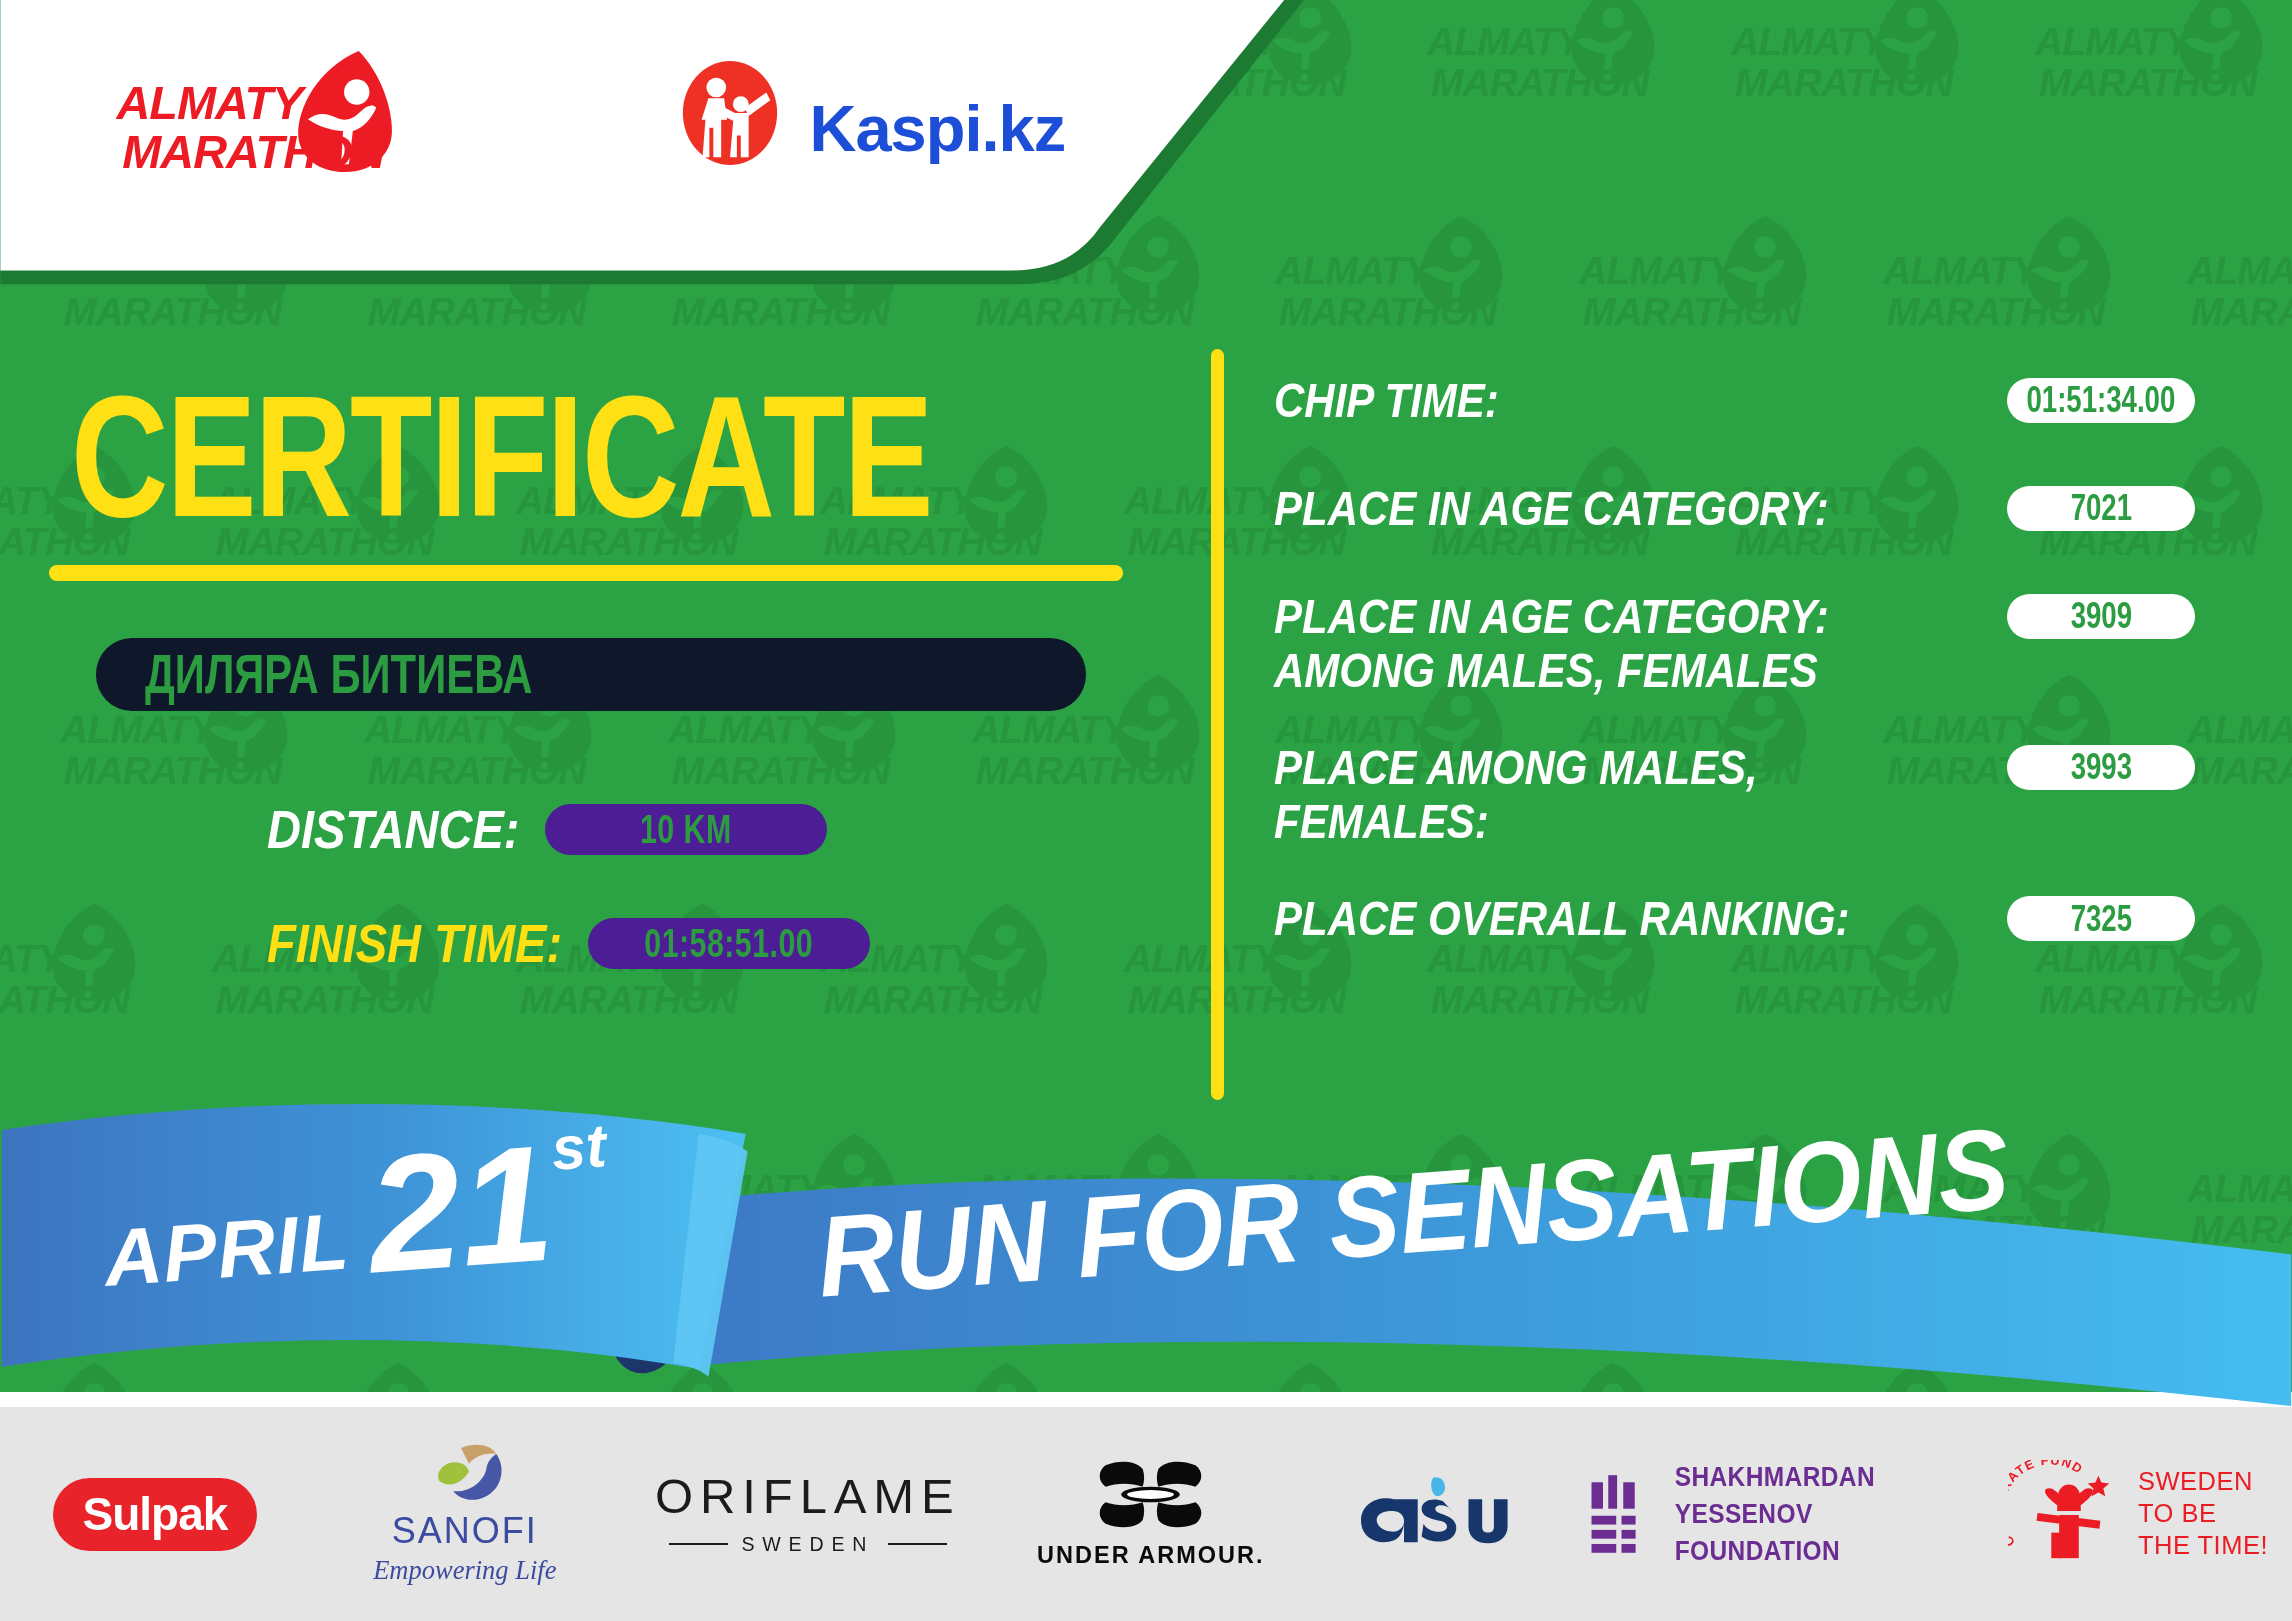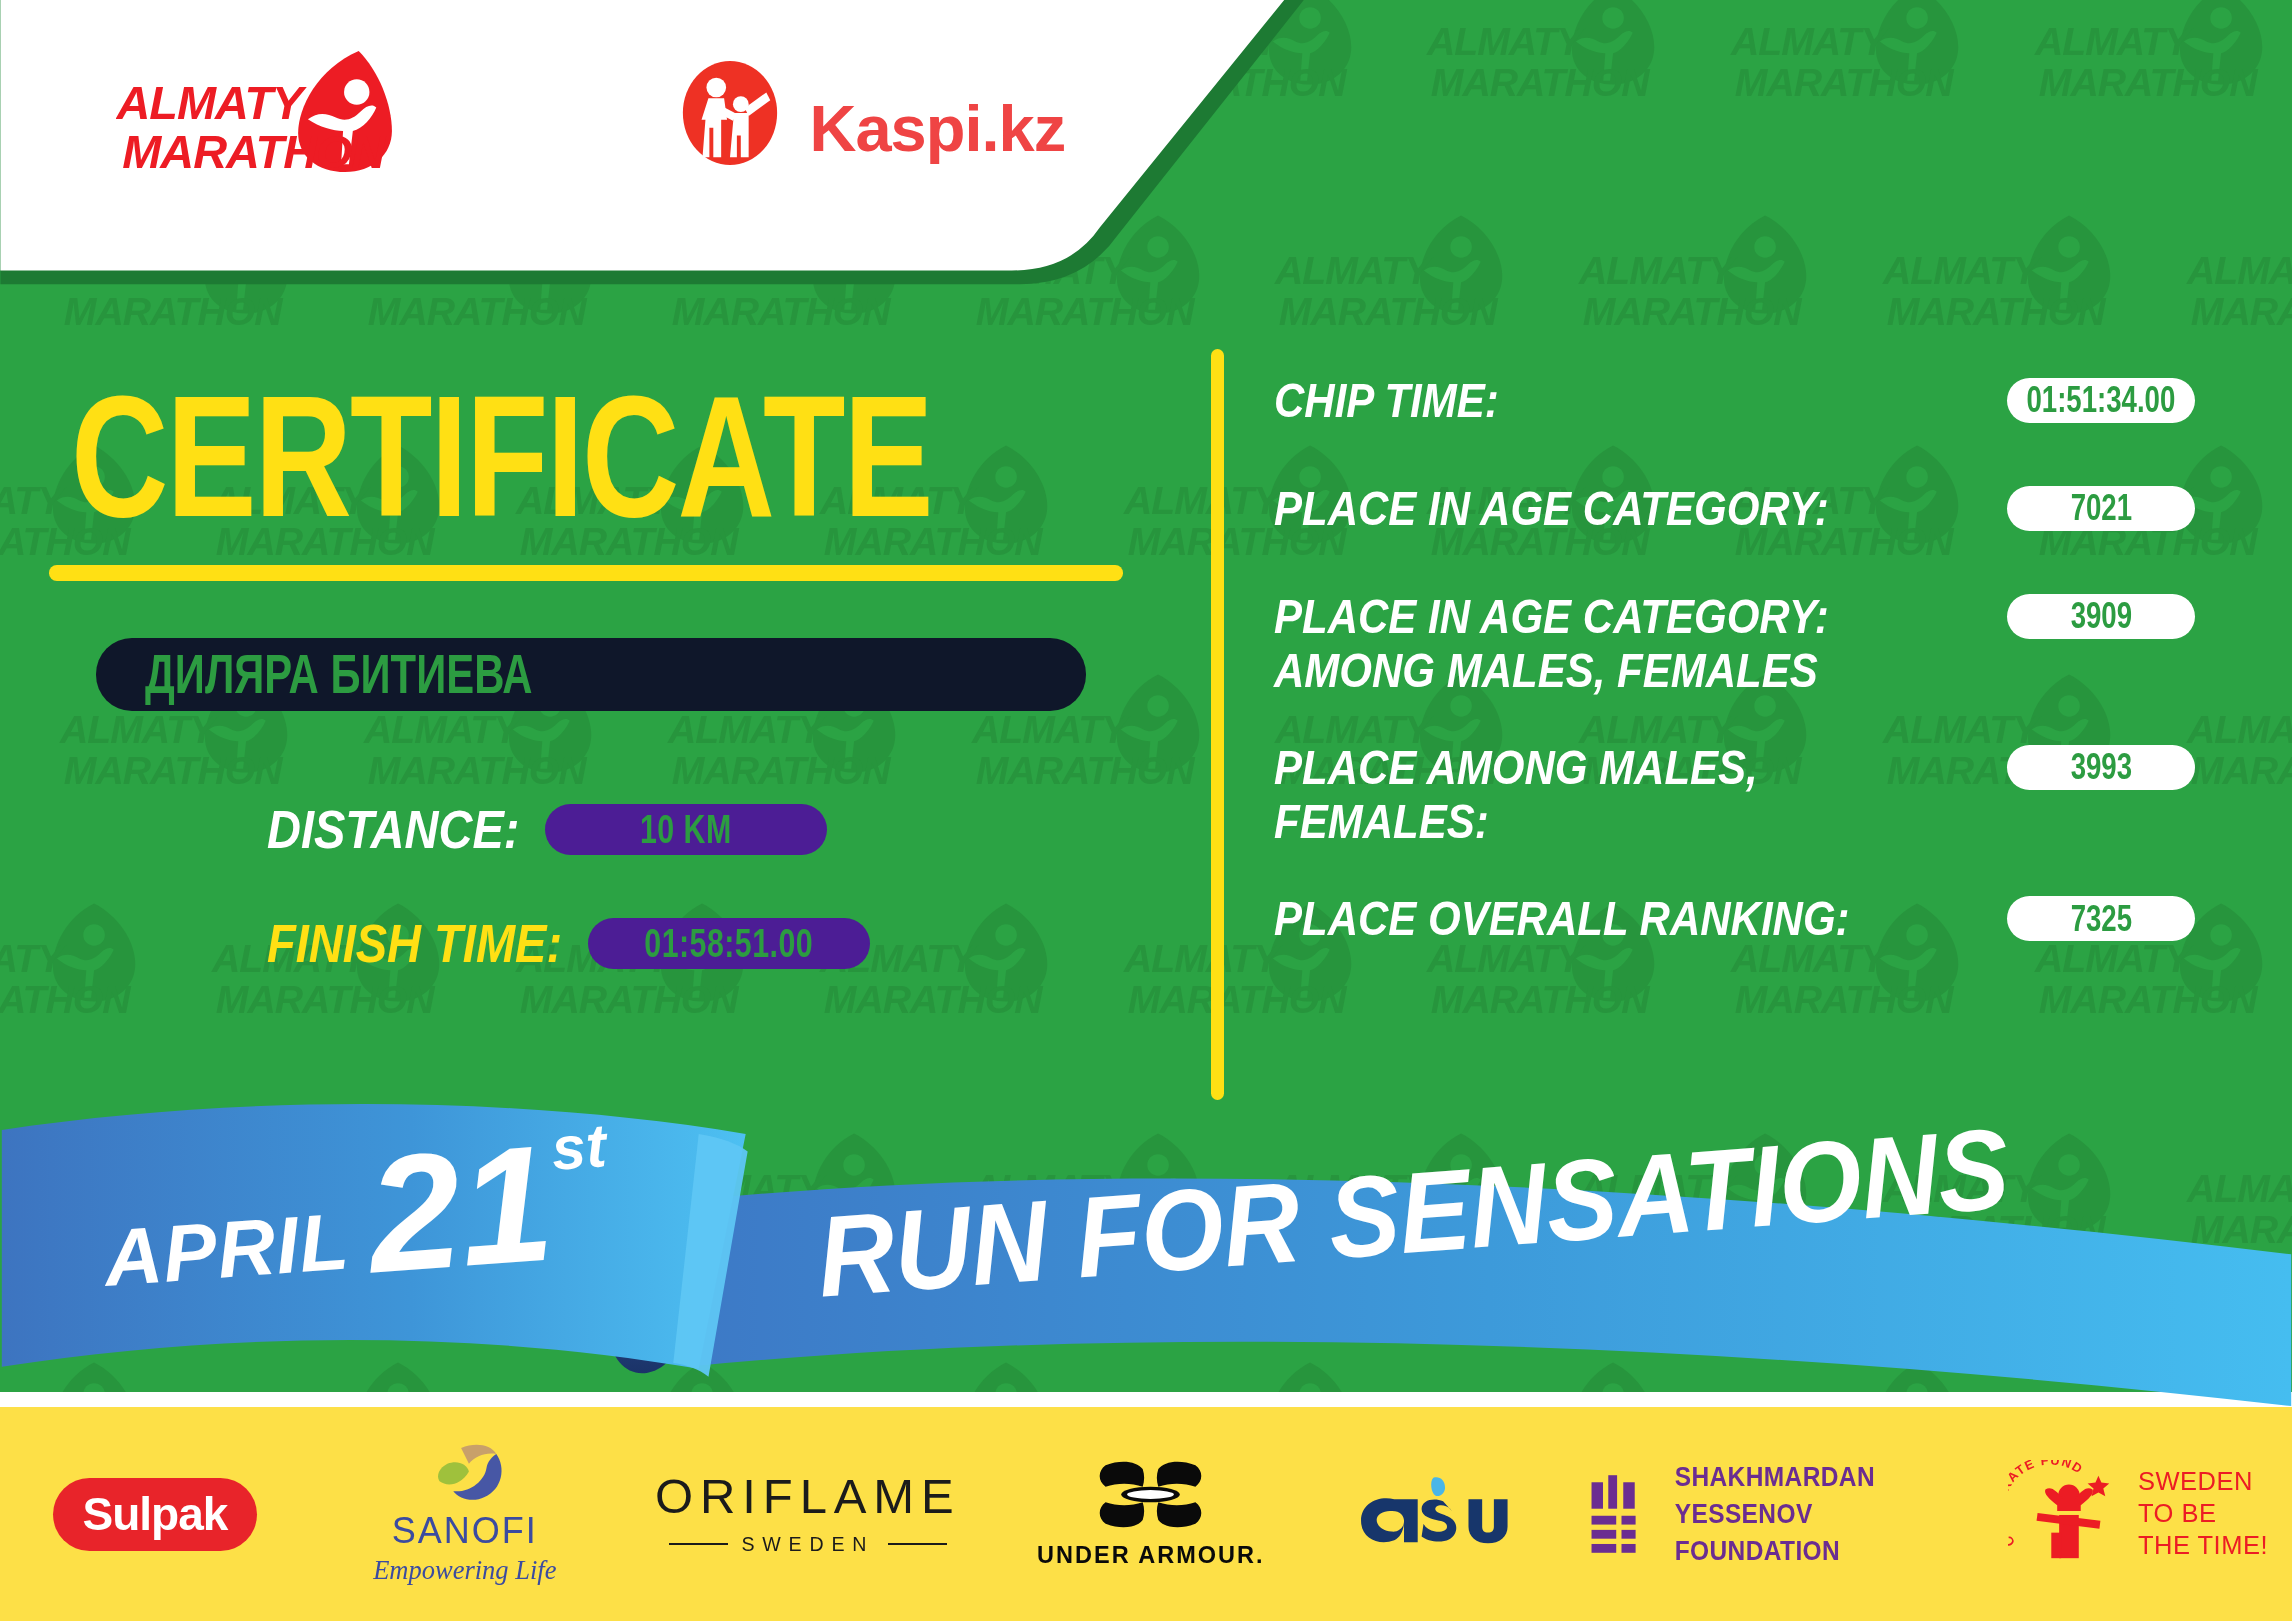--- a/index.html
+++ b/index.html
@@ -40,21 +40,21 @@
 
   .logo-almaty{
     position:absolute;left:116px;top:47px;width:333px;height:127px;
   }
   .logo-kaspi{
     position:absolute;left:676px;top:59px;width:412px;height:108px;
     display:flex;align-items:center;gap:25.5px;
   }
   .kaspi-text{
     font-family:"Liberation Sans",sans-serif;
-    font-weight:bold;font-size:65px;color:#ef4444;letter-spacing:-1px;
+    font-weight:bold;font-size:65px;color:#1d4ed8;letter-spacing:-1px;
     line-height:1;
     margin-top:31px;
   }
 
   
   .cert-title{
     position:absolute;left:71px;top:370px;
     font-family:"Liberation Sans",sans-serif;
     font-weight:bold;
     font-size:135px;
@@ -191,21 +191,21 @@
     font-size:106px;color:#ffffff;
     line-height:1;white-space:nowrap;
     letter-spacing:0px;
     transform:rotate(-4.3deg) scaleY(1.08);
     transform-origin:left center;
   }
 
   
   .sponsors{
     position:absolute;left:0;top:1407px;width:2293px;height:214px;
-    background:#fde047;
+    background:#e5e5e5;
     display:flex;align-items:center;
   }
   .sp{
     display:flex;align-items:center;justify-content:center;
     height:157px;
   }
   .sp-sulpak{width:323px;}
   .sp-sanofi{width:323px;}
   .sp-oriflame{width:392px;}
   .sp-ua{width:323px;}

